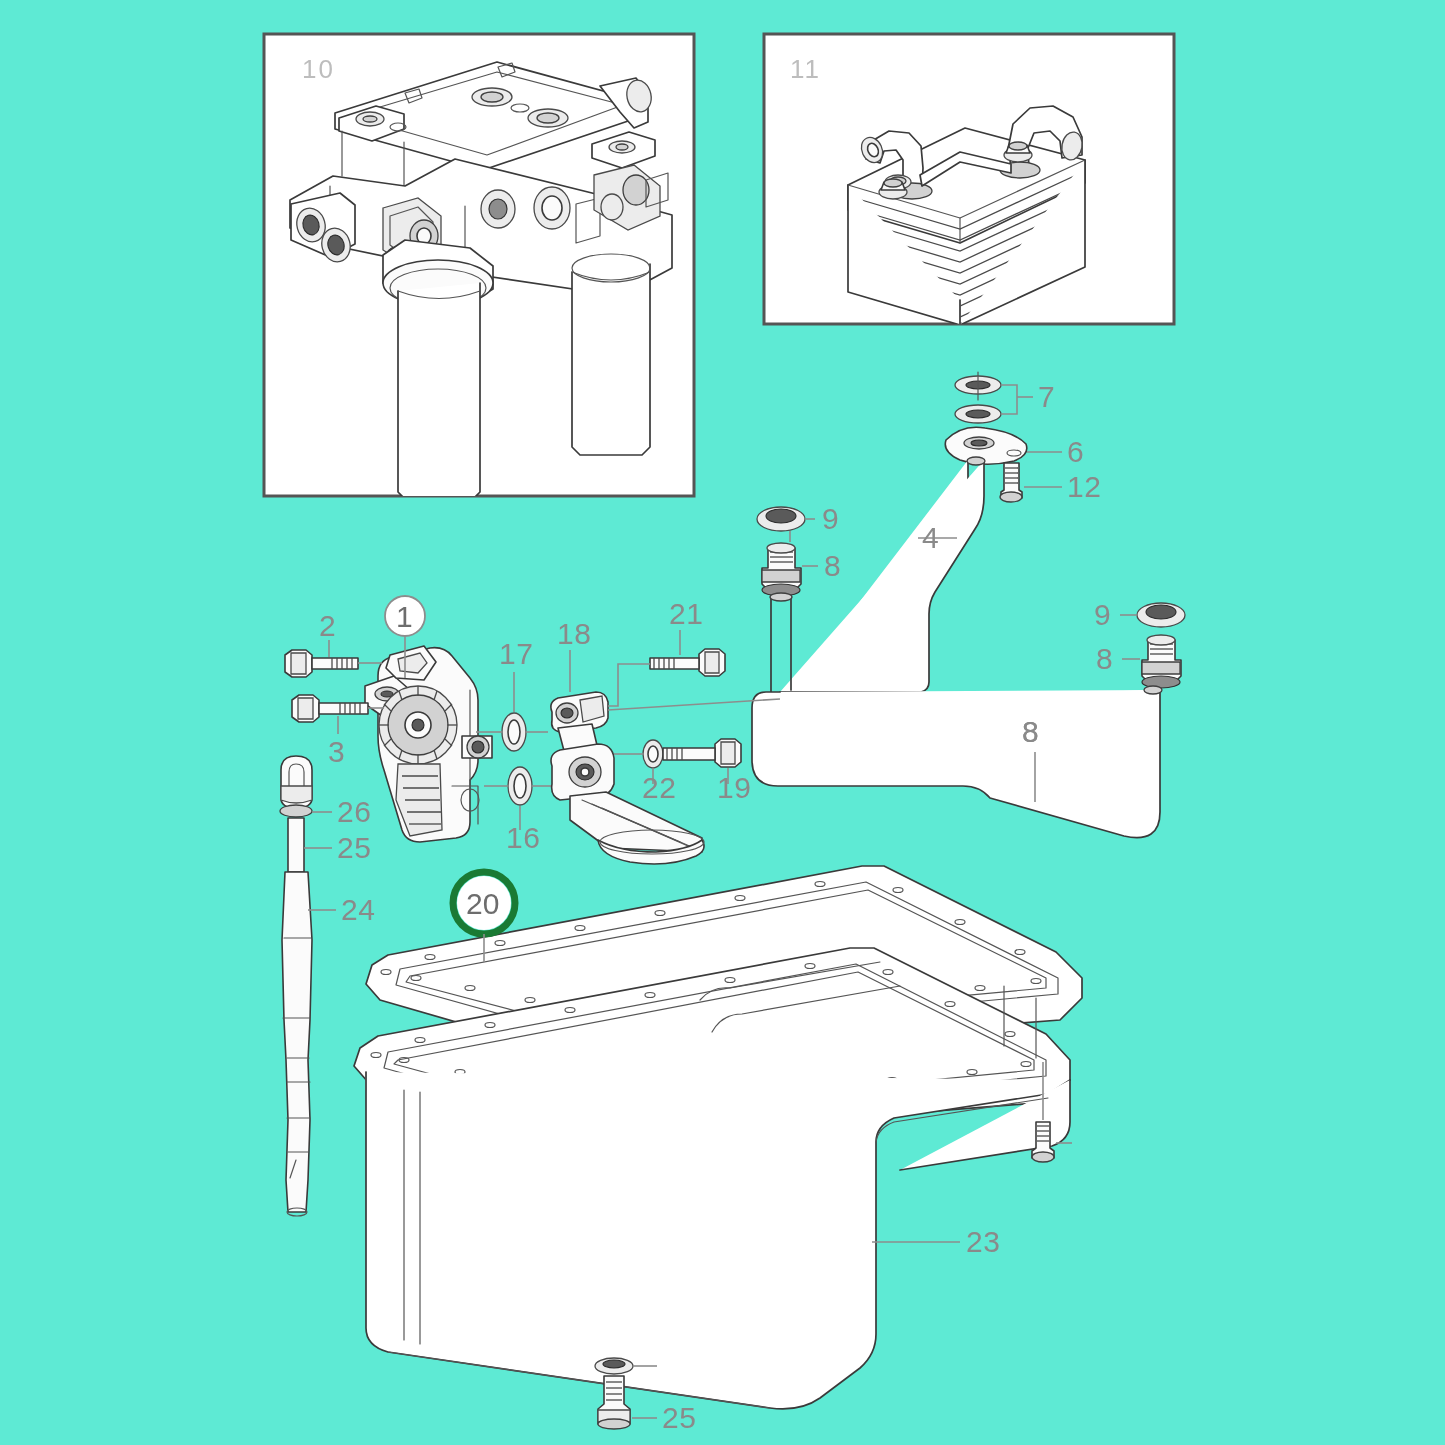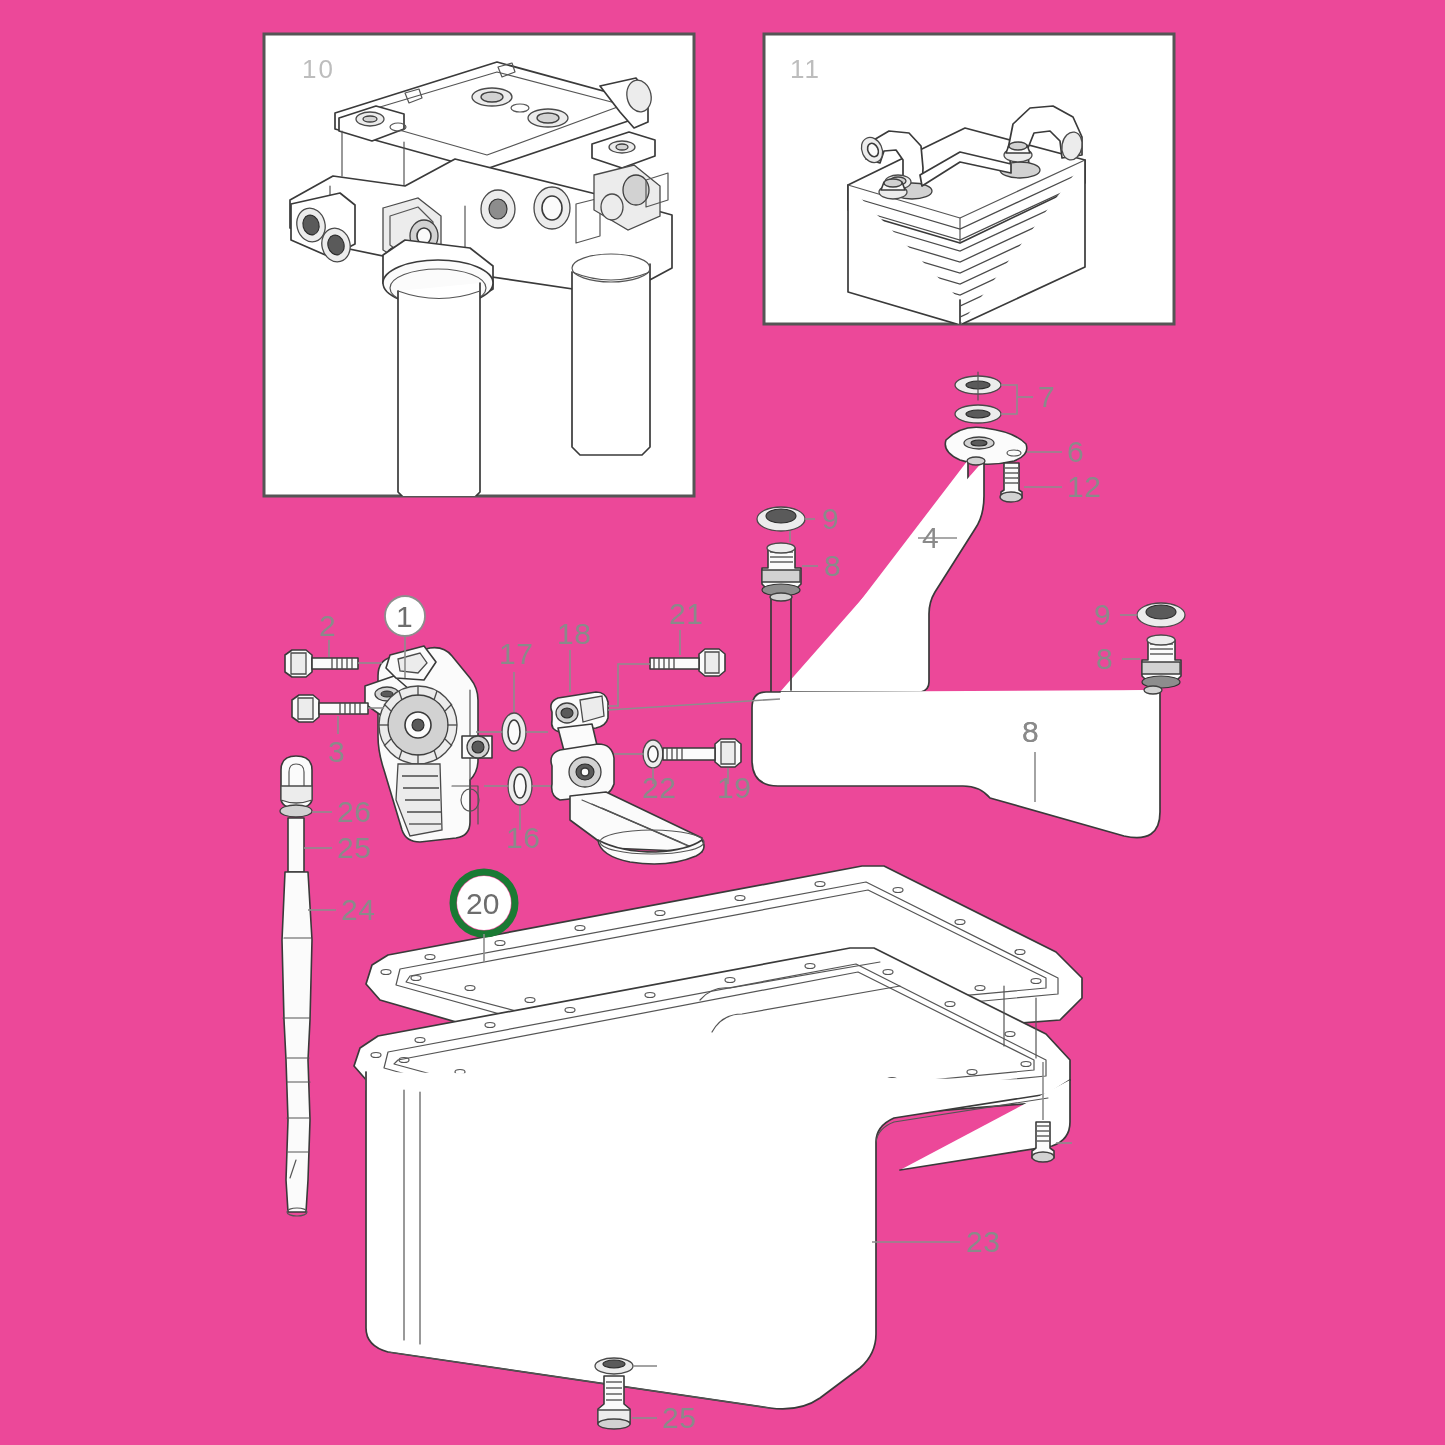--- a/index.html
+++ b/index.html
@@ -4,21 +4,21 @@
 <style>
   html, body {
     margin: 0;
     padding: 0;
     background: #ffffff;
   }
   #page {
     position: relative;
     width: 1445px;
     height: 1445px;
-    background: #ec4899;
+    background: #5eead4;
     font-family: "Liberation Sans", sans-serif;
     overflow: hidden;
   }
   #diagram-svg {
     position: absolute;
     left: 0;
     top: 0;
     width: 1445px;
     height: 1445px;
   }

